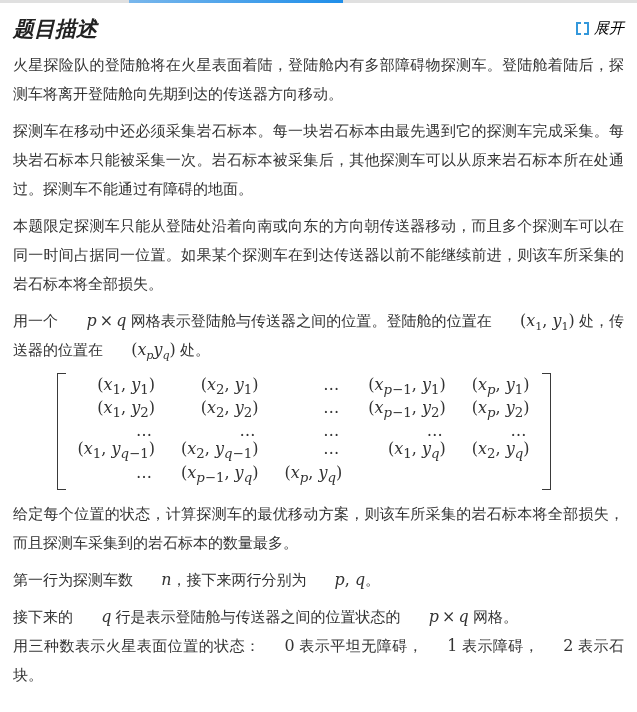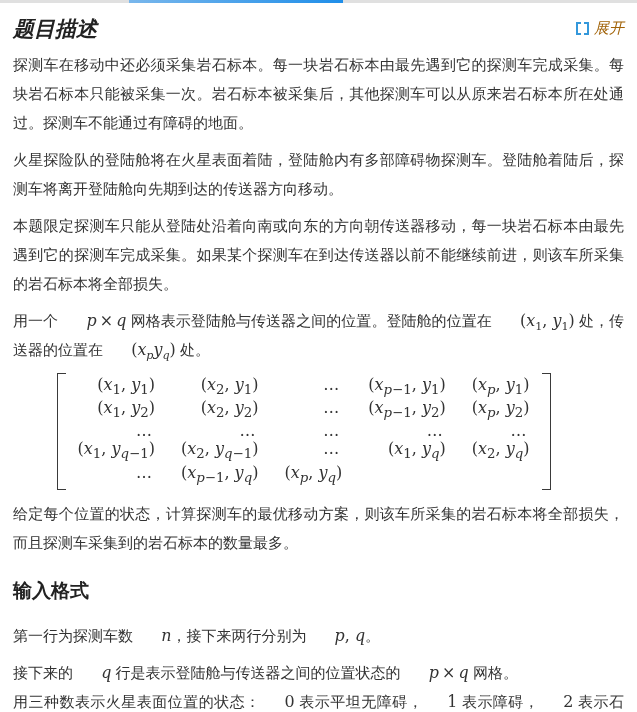--- a/index.html
+++ b/index.html
@@ -9,21 +9,21 @@
     color:#333333;box-sizing:border-box;
   }
   
   .topbar{position:relative;height:3px;background:#e0e0e0;}
   .topbar-active{position:absolute;top:0;height:3px;}
   .content{padding:0 13px;}
   
   .header-row{display:flex;justify-content:space-between;align-items:center;margin-top:12px;font-style:italic;}
   h1{font-size:21px;line-height:27px;margin:0;color:#222222;font-weight:bold;}
   h2{font-size:19px;line-height:24px;margin:22px 0 18px;color:#222222;font-weight:bold;}
-  .expand{display:flex;align-items:center;gap:5px;color:#a16207;font-size:15px;cursor:pointer;text-decoration:none;padding-left:24px;}
+  .expand{display:flex;align-items:center;gap:5px;color:#000000;font-size:15px;cursor:pointer;text-decoration:none;padding-left:24px;}
   .exp-icon{position:relative;width:13px;height:13px;display:inline-block;}
   .exp-icon::before{content:'';position:absolute;left:0;top:0;bottom:0;width:3px;border:2px solid #3498db;border-right:none;}
   .exp-icon::after{content:'';position:absolute;right:0;top:0;bottom:0;width:3px;border:2px solid #3498db;border-left:none;}
   
   p{font-size:15px;line-height:29px;margin:8px 0;text-align:justify;}
   
   .math{font-family:"DejaVu Serif","Liberation Serif",serif;font-size:1.06em;white-space:nowrap;margin-left:24px;}
   .math i{font-style:italic;}
   .math sub{font-size:70%;line-height:0;}
   .math .mul{padding:0 0.20em;}
@@ -52,23 +52,23 @@
 
   <div class="header-row">
     <h1>题目描述</h1>
     <a class="expand">
       <span class="exp-icon"></span>
       <span>展开</span>
     </a>
   </div>
 
   <div id="desc-before">
+      <p>火星探险队的登陆舱将在火星表面着陆，登陆舱内有多部障碍物探测车。登陆舱着陆后，探测车将离开登陆舱向先期到达的传送器方向移动。</p>
       <p>探测车在移动中还必须采集岩石标本。每一块岩石标本由最先遇到它的探测车完成采集。每块岩石标本只能被采集一次。岩石标本被采集后，其他探测车可以从原来岩石标本所在处通过。探测车不能通过有障碍的地面。</p>
-      <p>火星探险队的登陆舱将在火星表面着陆，登陆舱内有多部障碍物探测车。登陆舱着陆后，探测车将离开登陆舱向先期到达的传送器方向移动。</p>
-      <p>本题限定探测车只能从登陆处沿着向南或向东的方向朝传送器移动，每一块岩石标本由最先遇到它的探测车完成采集。如果某个探测车在到达传送器以前不能继续前进，则该车所采集的岩石标本将全部损失。</p>
+      <p>本题限定探测车只能从登陆处沿着向南或向东的方向朝传送器移动，而且多个探测车可以在同一时间占据同一位置。如果某个探测车在到达传送器以前不能继续前进，则该车所采集的岩石标本将全部损失。</p>
       <p>用一个 <span class="math"><i>p</i><span class="mul">×</span><i>q</i></span> 网格表示登陆舱与传送器之间的位置。登陆舱的位置在 <span class="math">(<i>x</i><sub>1</sub>, <i>y</i><sub>1</sub>)</span> 处，传送器的位置在 <span class="math">(<i>x</i><sub><i>p</i></sub><i>y</i><sub><i>q</i></sub>)</span> 处。</p>
     </div>
 
   <div class="matrix-wrap">
     <div class="matrix">
       <div class="bracket l"></div>
       <div class="matrix-grid" id="matrix-grid">
           <div class="cell">(<i>x</i><sub>1</sub>, <i>y</i><sub>1</sub>)</div>
           <div class="cell">(<i>x</i><sub>2</sub>, <i>y</i><sub>1</sub>)</div>
           <div class="cell dots">…</div>
@@ -94,20 +94,19 @@
           <div class="cell">(<i>x</i><sub><i>p</i></sub>, <i>y</i><sub><i>q</i></sub>)</div>
         </div>
       <div class="bracket r"></div>
     </div>
   </div>
 
   <div id="desc-after">
       <p>给定每个位置的状态，计算探测车的最优移动方案，则该车所采集的岩石标本将全部损失，而且探测车采集到的岩石标本的数量最多。</p>
     </div>
 
-  <h2>输入格式</h2>
 
   <div id="input-paras">
       <p>第一行为探测车数 <span class="math"><i>n</i></span>，接下来两行分别为 <span class="math"><i>p</i>, <i>q</i></span>。</p>
       <p>接下来的 <span class="math"><i>q</i></span> 行是表示登陆舱与传送器之间的位置状态的 <span class="math"><i>p</i><span class="mul">×</span><i>q</i></span> 网格。<br>用三种数表示火星表面位置的状态：<span class="math">0</span> 表示平坦无障碍，<span class="math">1</span> 表示障碍，<span class="math">2</span> 表示石块。</p>
     </div>
 
 </div>
 
 </body></html>

